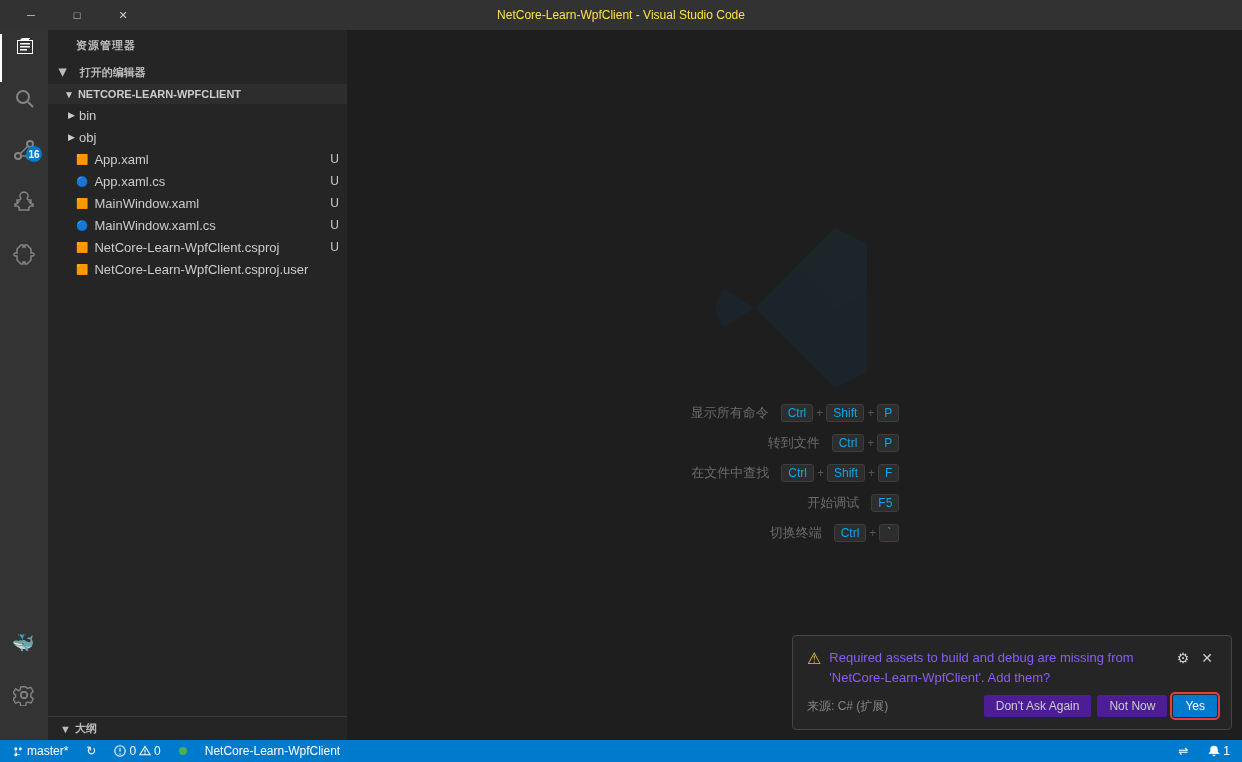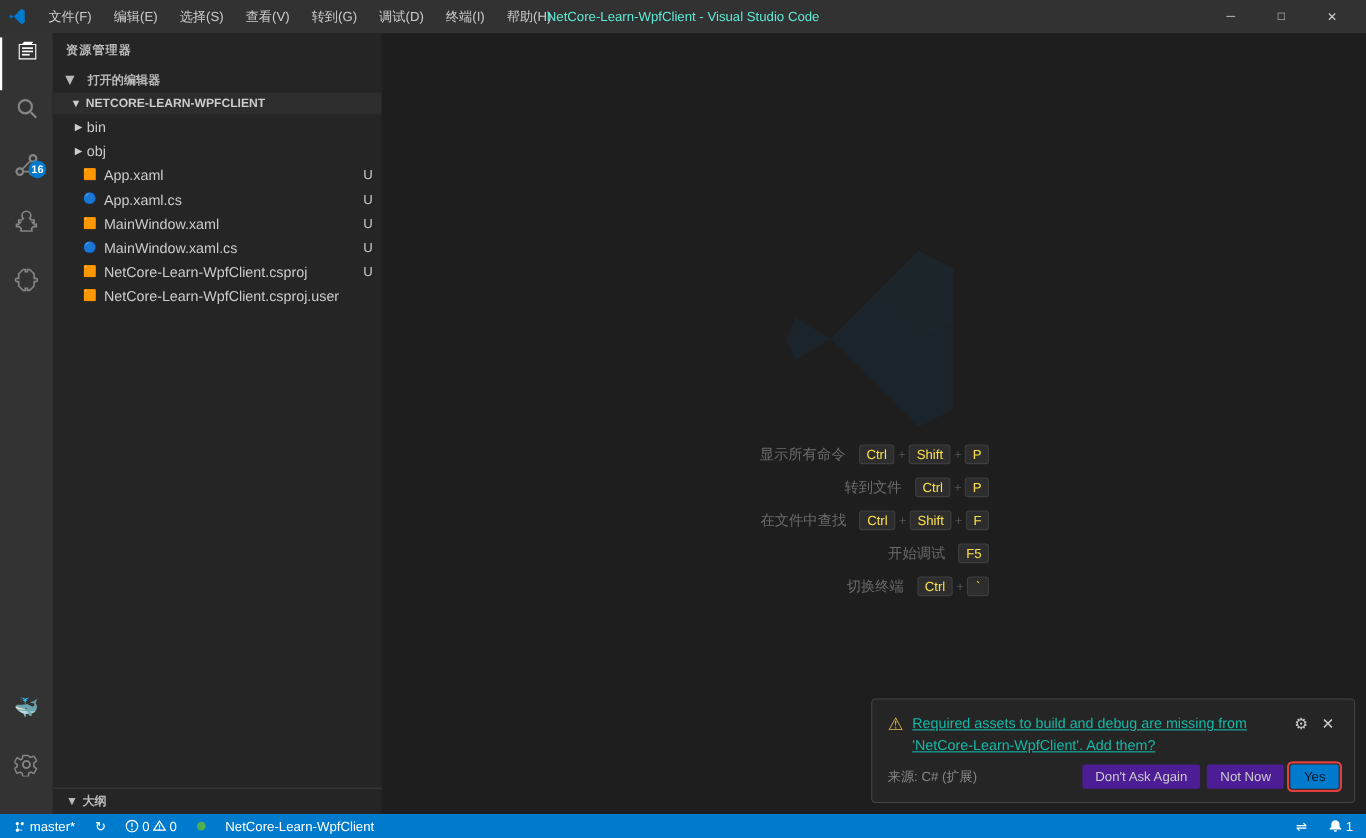--- a/index.html
+++ b/index.html
@@ -40,21 +40,21 @@
     .titlebar-menu-item {
       padding: 2px 8px;
       color: #cccccc;
       font-size: 12px;
       cursor: pointer;
     }
     .titlebar-center {
       position: absolute;
       left: 50%;
       transform: translateX(-50%);
-      color: #5eead4;
+      color: #fde047;
       font-size: 12px;
     }
     .titlebar-controls {
       display: flex;
       gap: 0;
     }
     .titlebar-btn {
       width: 46px;
       height: 30px;
       display: flex;
@@ -119,21 +119,21 @@
 
     
     .sidebar {
       width: 300px;
       background: #252526;
       display: flex;
       flex-direction: column;
       border-right: 1px solid #1e1e1e;
     }
     .sidebar-header {
-      padding: 8px 12px;
+      padding: 8px 28px;
       font-size: 11px;
       font-weight: 700;
       color: #bbbbbb;
       text-transform: uppercase;
       letter-spacing: 1px;
     }
     .explorer-section {
       flex: 1;
       overflow: hidden;
     }
@@ -256,21 +256,21 @@
       display: flex;
       align-items: center;
       gap: 3px;
     }
     .kbd {
       background: #2d2d2d;
       border: 1px solid #3e3e3e;
       border-radius: 3px;
       padding: 1px 6px;
       font-size: 12px;
-      color: #fde047;
+      color: #0ea5e9;
       min-width: 20px;
       text-align: center;
     }
     .kbd-plus {
       color: #555555;
       font-size: 12px;
     }
 
     
     .notification-toast {
@@ -291,24 +291,23 @@
       margin-bottom: 8px;
     }
     .notification-icon {
       font-size: 16px;
       color: #e9b84a;
       flex-shrink: 0;
       margin-top: 1px;
     }
     .notification-text {
       font-size: 13px;
-      color: #14b8a6;
+      color: #8b5cf6;
       flex: 1;
       line-height: 1.5;
-      text-decoration: underline;
     }
     .notification-actions-row {
       display: flex;
       align-items: center;
       margin-top: 4px;
     }
     .notification-header-actions {
       display: flex;
       gap: 4px;
       margin-left: auto;
@@ -338,21 +337,21 @@
       border: none;
       border-radius: 2px;
       cursor: pointer;
     }
     .notif-btn-secondary {
       background: #4c1d95;
       color: #cccccc;
     }
     .notif-btn-primary {
       background: #007acc;
-      color: #0f172a;
+      color: #ffffff;
     }
 
     
     .statusbar {
       height: 22px;
       background: #007acc;
       display: flex;
       align-items: center;
       justify-content: space-between;
       padding: 0 8px;
@@ -388,36 +387,20 @@
     .vscode-svg {
       width: 160px;
       height: 160px;
       opacity: 0.07;
     }
   </style>
 </head>
 <body>
 
 <div class="titlebar">
-  <div class="titlebar-left">
-    <svg class="titlebar-logo" viewBox="0 0 16 16" fill="none">
-      <path d="M11.5 1L4.5 8l7 7 3-1.5V2.5L11.5 1z" fill="#007acc"></path>
-      <path d="M4.5 8L1.5 6.5l-1 1.5 1 1.5L4.5 8z" fill="#007acc"></path>
-    </svg>
-    <div class="titlebar-menu">
-      <span class="titlebar-menu-item">文件(F)</span>
-      <span class="titlebar-menu-item">编辑(E)</span>
-      <span class="titlebar-menu-item">选择(S)</span>
-      <span class="titlebar-menu-item">查看(V)</span>
-      <span class="titlebar-menu-item">转到(G)</span>
-      <span class="titlebar-menu-item">调试(D)</span>
-      <span class="titlebar-menu-item">终端(I)</span>
-      <span class="titlebar-menu-item">帮助(H)</span>
-    </div>
-  </div>
   <div class="titlebar-center">NetCore-Learn-WpfClient - Visual Studio Code</div>
   <div class="titlebar-controls">
     <div class="titlebar-btn">─</div>
     <div class="titlebar-btn">□</div>
     <div class="titlebar-btn close">✕</div>
   </div>
 </div>
 
 <div class="main-layout">
 

